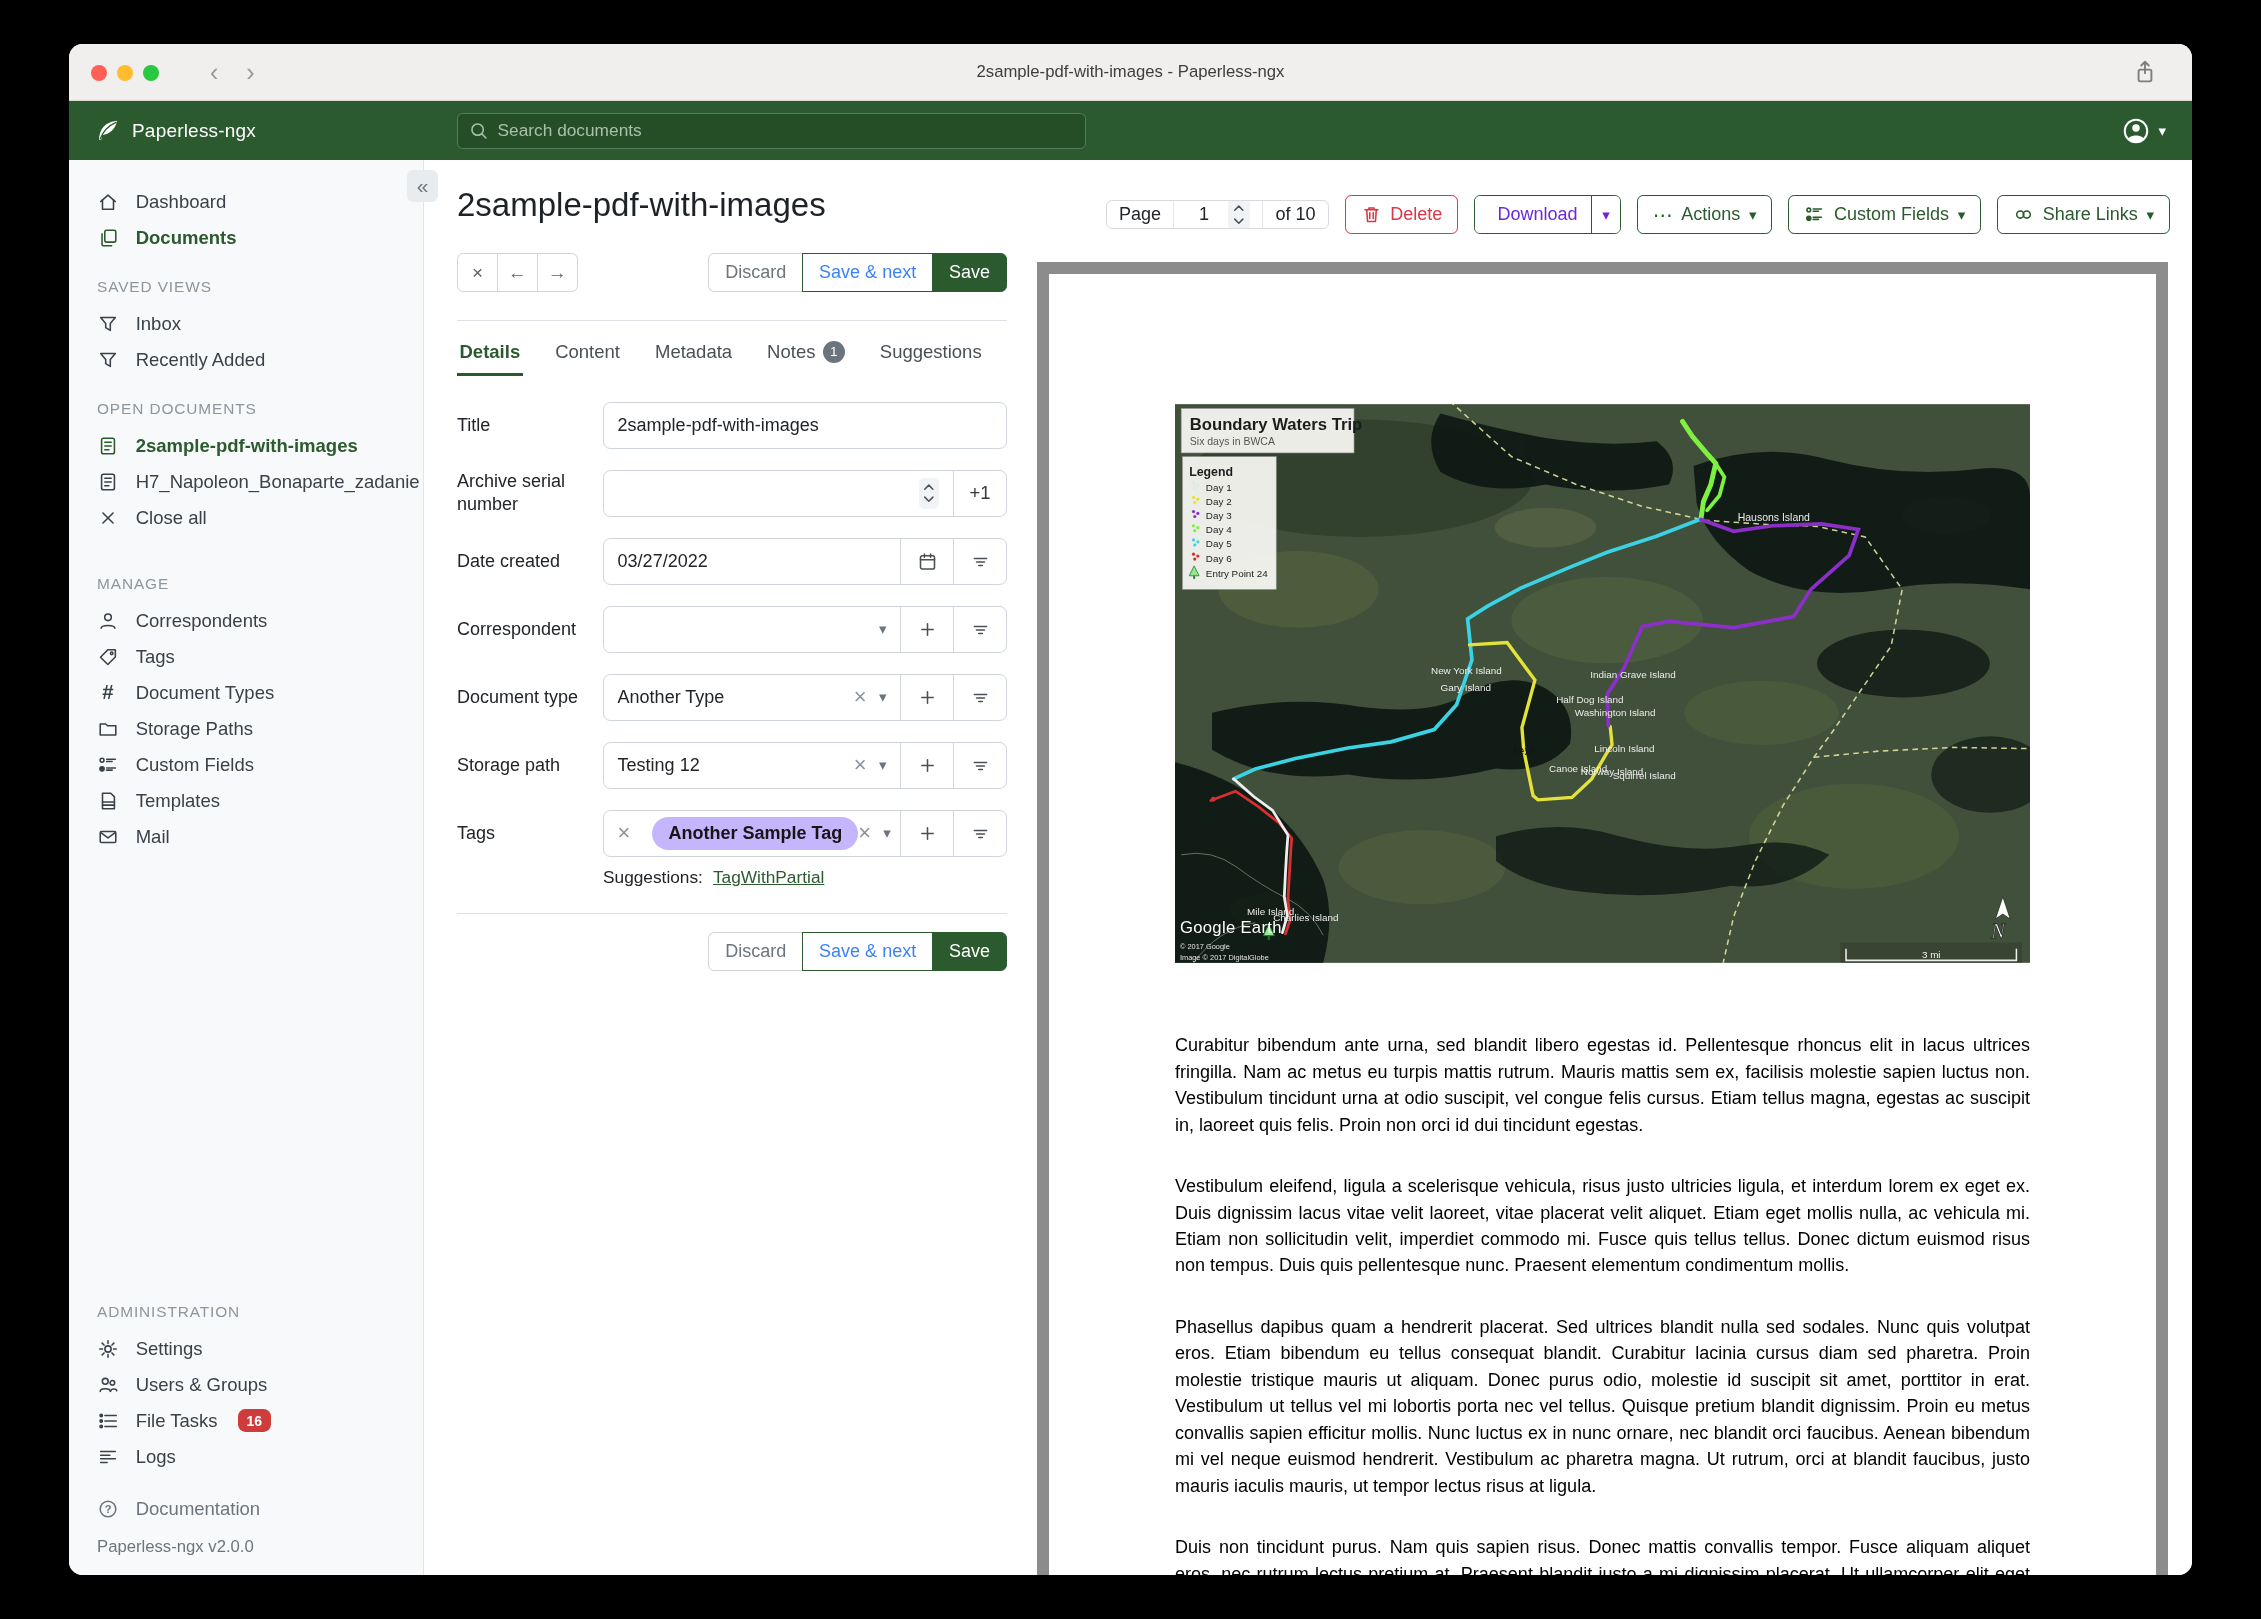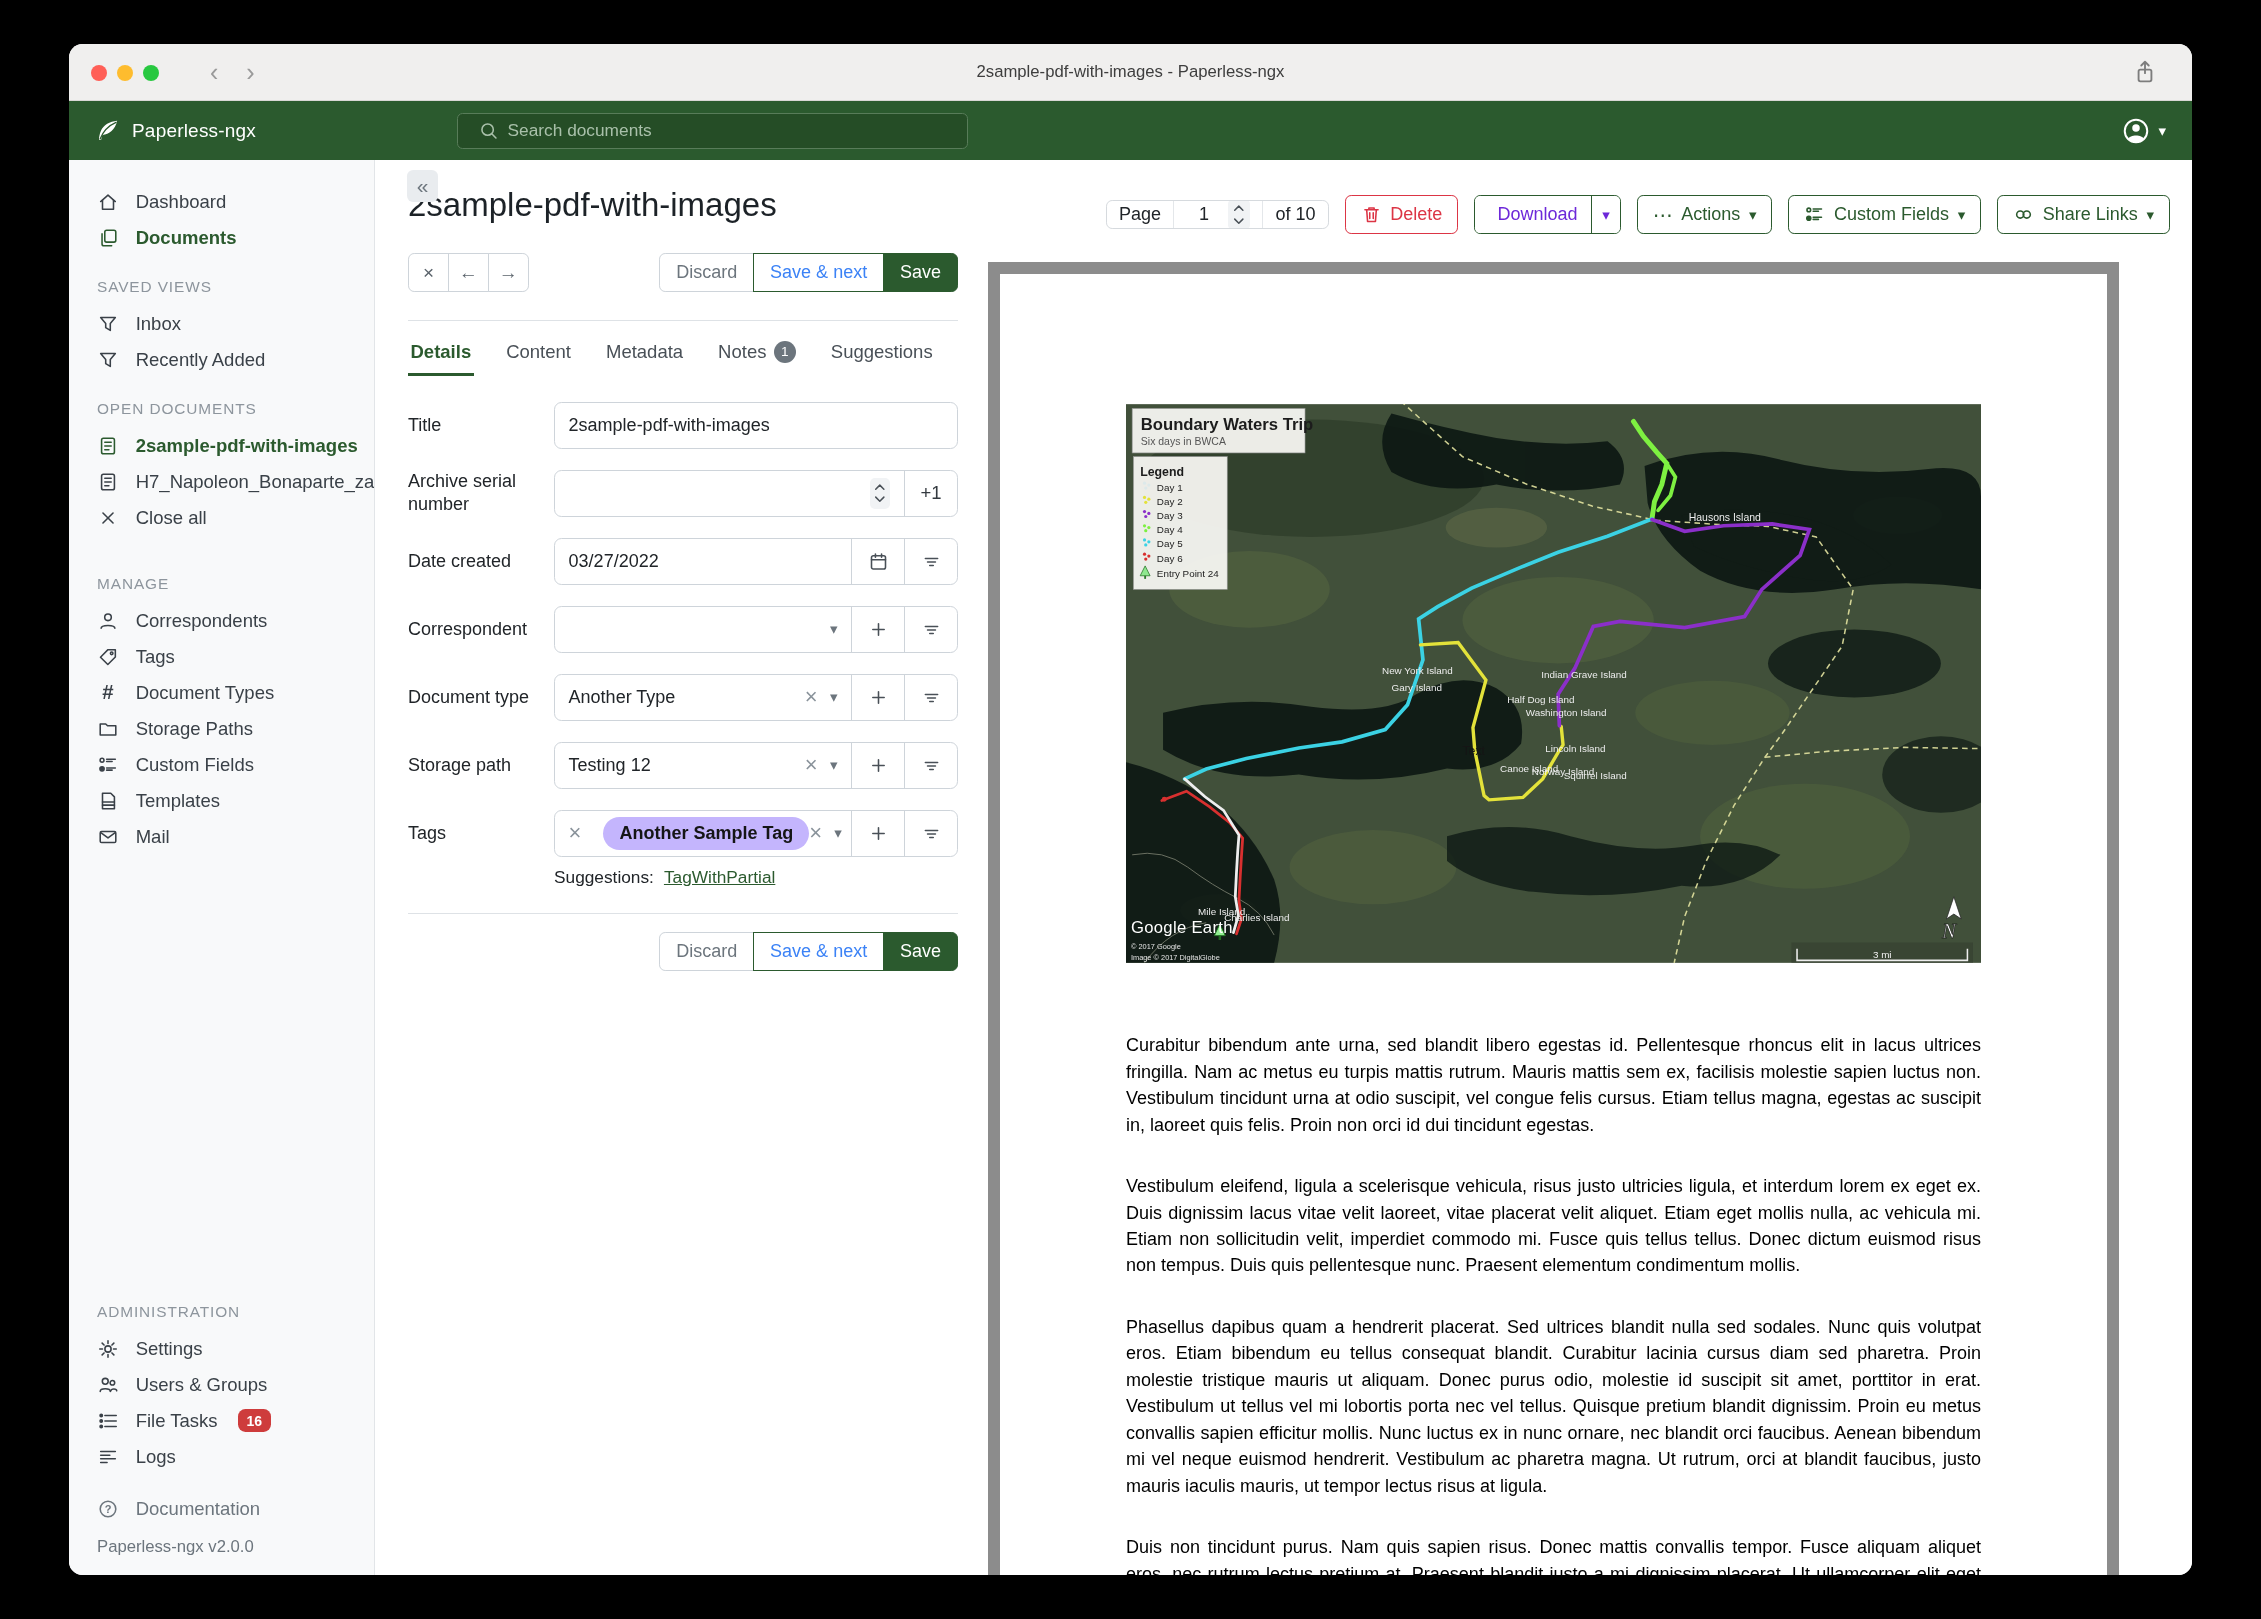--- a/index.html
+++ b/index.html
@@ -18,34 +18,34 @@
   .light { width:16px; height:16px; border-radius:50%; }
   .light.red{ background:#ff5f57; } .light.yellow{ background:#febc2e; } .light.green{ background:#28c840; }
   .navarrows { position:absolute; left:141px; display:flex; gap:28px; color:#9a9a9a; font-size:25px; }
   .win-title { margin:0 auto; font-size:16.7px; color:#3e3e3e; font-weight:500; }
   .share-top { position:absolute; right:33px; top:13.6px; width:28px; height:28px; color:#7d7d7d; }
 
   
   .appbar { height:59px; background:#2b5a2e; display:flex; align-items:center; flex:none; }
   .brandzone { width:388px; flex:none; display:flex; align-items:center; gap:11px; padding-left:25px; }
   .brand-name { color:#fff; font-size:19px; font-weight:500; letter-spacing:0.2px; }
-  .searchbox { width:511px; height:36px; background:#254d26; border:1.2px solid #587c59;
-               border-radius:5.6px; display:flex; align-items:center; gap:8.6px; padding:0 20px; }
+  .searchbox { width:629px; height:36px; background:#254d26; border:1.2px solid #587c59;
+               border-radius:5.6px; display:flex; align-items:center; gap:8.6px; padding:0 10px; }
   .searchbox .sicn { width:21px; height:21px; color:#a9c0aa; flex:none; }
   .searchbox input { background:transparent; border:none; outline:none; width:100%;
                      font-size:17.3px; color:#e7efe7; font-family:inherit; }
   .searchbox input::placeholder { color:#a9c0aa; }
   .userzone { margin-left:auto; padding-right:26px; display:flex; align-items:center; gap:7.4px; color:#fff; }
   .avatar-icn { width:30px; height:30px; }
   .caret { font-size:15px; line-height:1; }
 
   
   .bodyrow { flex:1; display:flex; min-height:0; }
 
-  .sidebar { width:306px; flex:none; background:#f8f9fa; border-right:1.2px solid #e2e5e8;
+  .sidebar { width:355px; flex:none; background:#f8f9fa; border-right:1.2px solid #e2e5e8;
              padding-top:23.5px; display:flex; flex-direction:column; overflow:hidden; }
   .snav-item { display:flex; align-items:center; gap:16.7px; padding:0 10px 0 28px; height:36px;
                flex:none; font-size:18.5px; color:#3a4148; }
   .snav-item .icn, .snav-item .icn-txt { color:#3a4148; }
   .snav-item.active { color:#2b5a2e; font-weight:700; }
   .snav-item.active .icn { color:#2b5a2e; }
   .snav-item.muted, .snav-item.muted .icn { color:#6c757d; }
   .snav-head { font-size:15.4px; color:#8d959d; letter-spacing:0.9px; font-weight:400;
                padding:22px 0 10px 28px; flex:none; }
   .snav-head.first-gap { padding-top:39px; }

